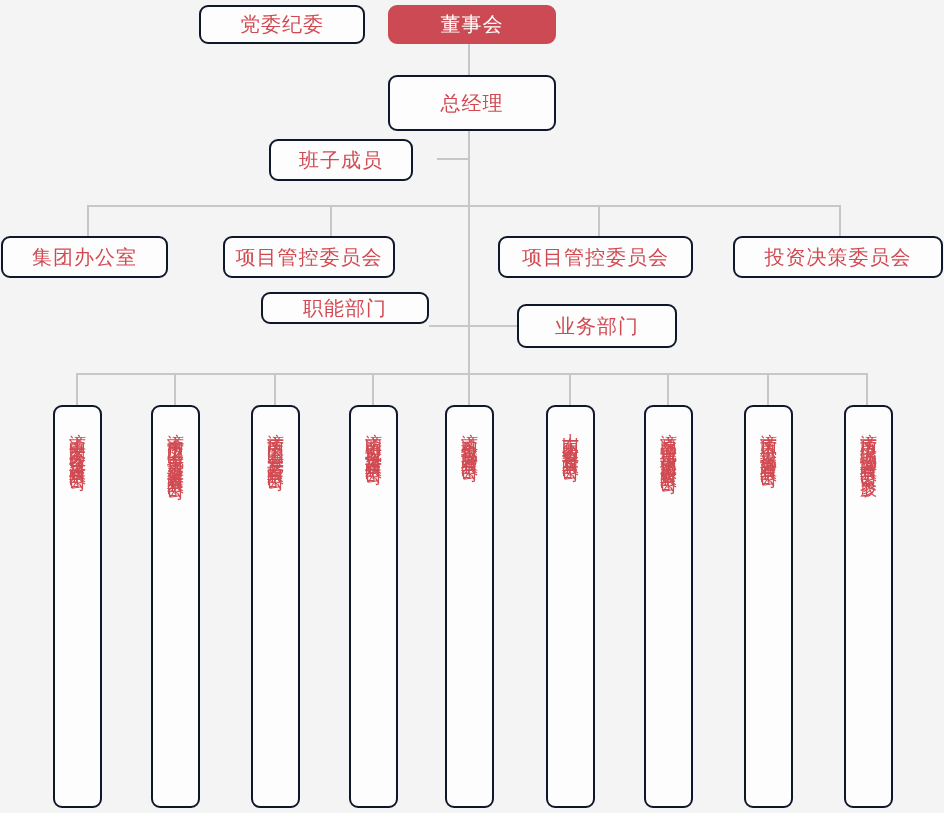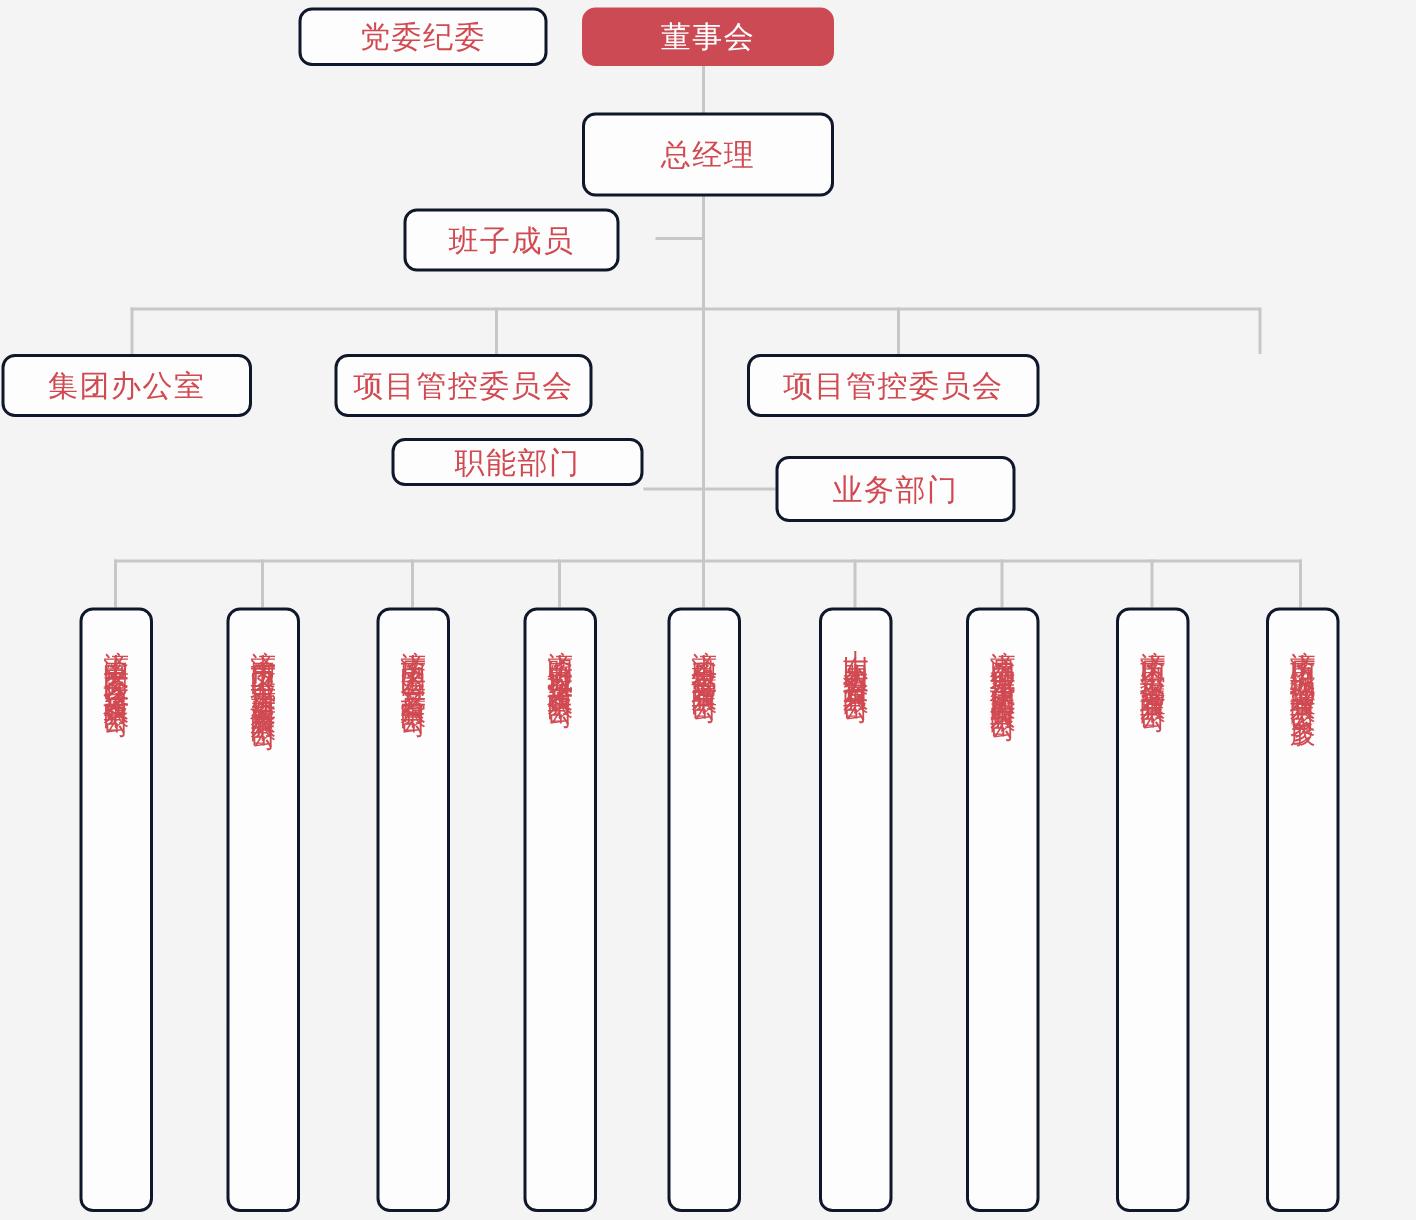--- a/index.html
+++ b/index.html
@@ -80,20 +80,21 @@
   <div class="node" style="left:199px;top:5px;width:166px;height:39px">党委纪委</div>
   <div class="node filled" style="left:388px;top:5px;width:168px;height:39px">董事会</div>
 
   <div class="node" style="left:388px;top:75px;width:168px;height:56px">总经理</div>
 
   <div class="node" style="left:269px;top:139px;width:144px;height:42px">班子成员</div>
 
   <div class="node" style="left:1px;top:236px;width:167px;height:42px">集团办公室</div>
   <div class="node" style="left:223px;top:236px;width:172px;height:42px">项目管控委员会</div>
   <div class="node" style="left:498px;top:236px;width:195px;height:42px">项目管控委员会</div>
+  <div class="node" style="left:733px;top:236px;width:210px;height:42px">投资决策委员会</div>
 
   <div class="node" style="left:261px;top:292px;width:168px;height:32px">职能部门</div>
   <div class="node" style="left:517px;top:304px;width:160px;height:44px">业务部门</div>
 
   <div class="node vnode" style="left:53px;top:405px;width:49px;height:403px">
       <span class="vtext">济南中央商务区投资建设有限公司</span>
     </div>
   <div class="node vnode" style="left:151px;top:405px;width:49px;height:403px">
       <span class="vtext">济南市历下区城市更新建设发展有限公司</span>
     </div>

